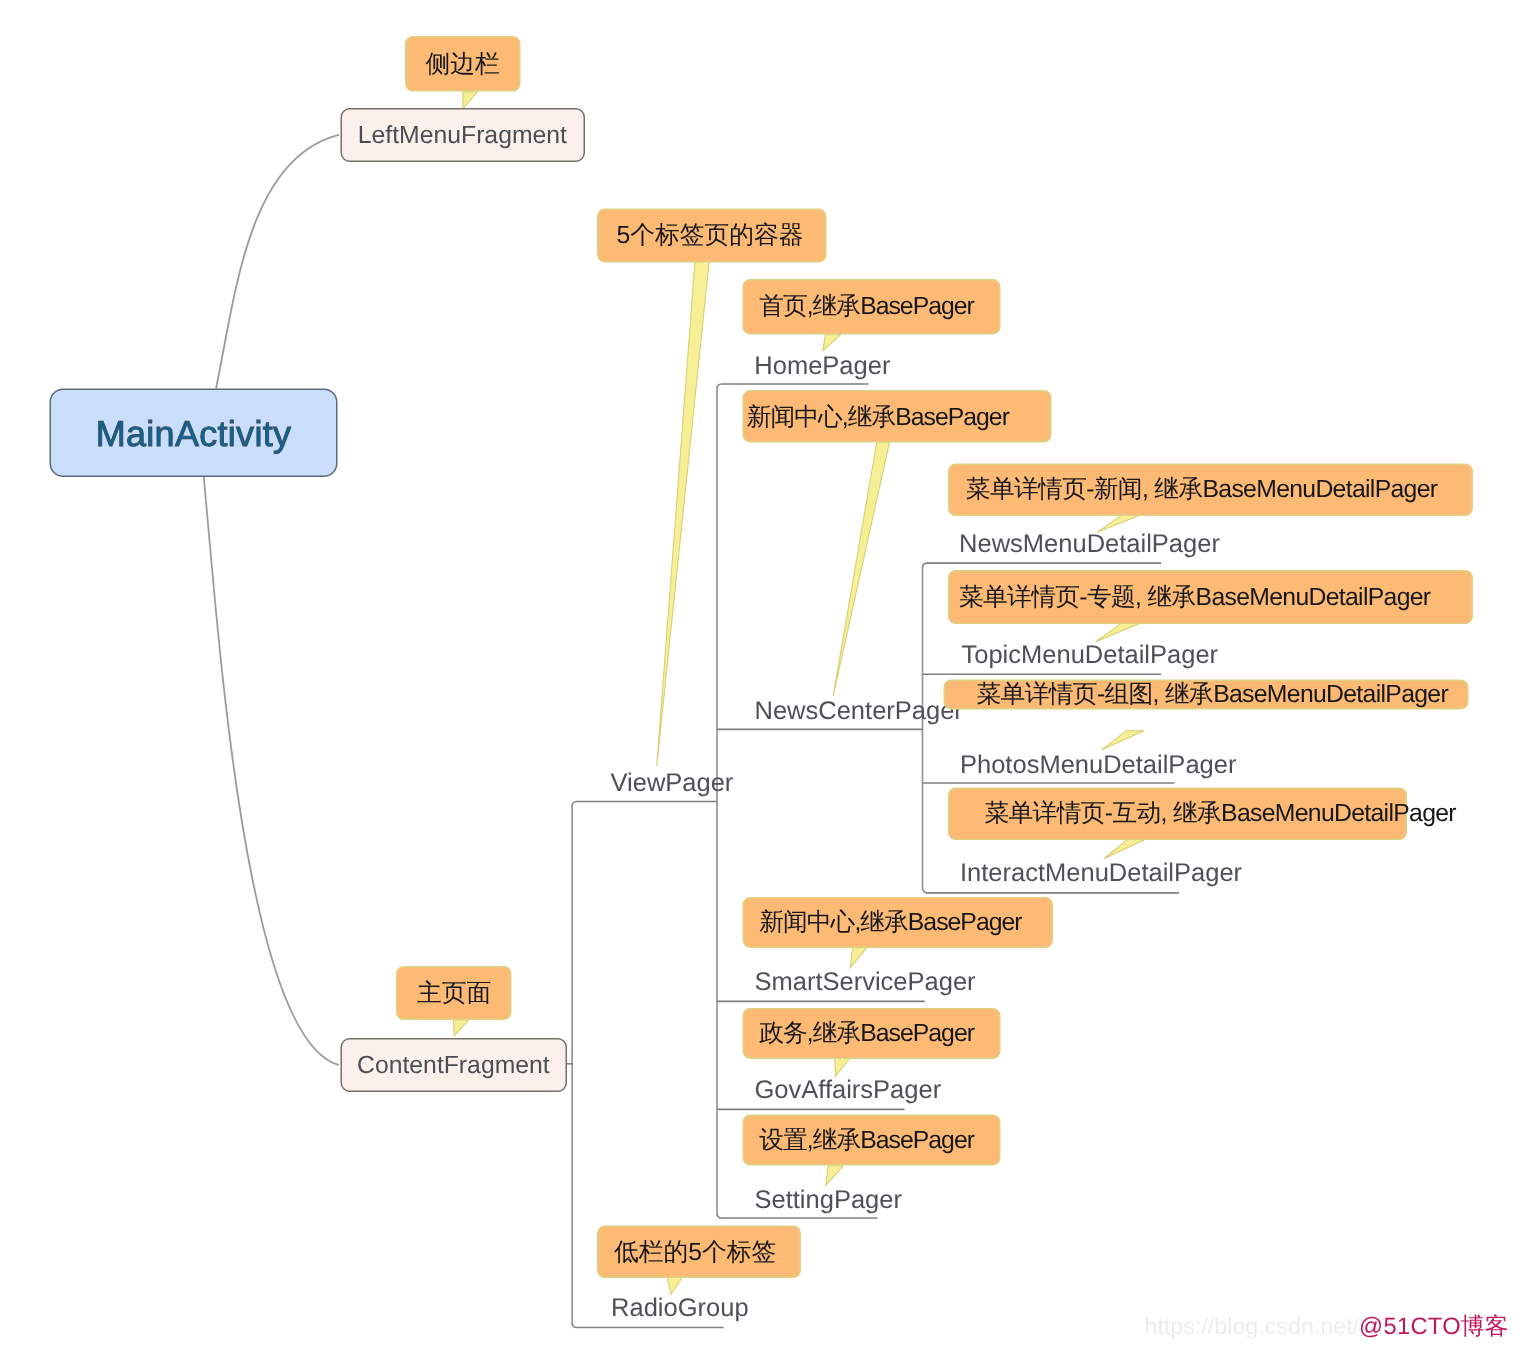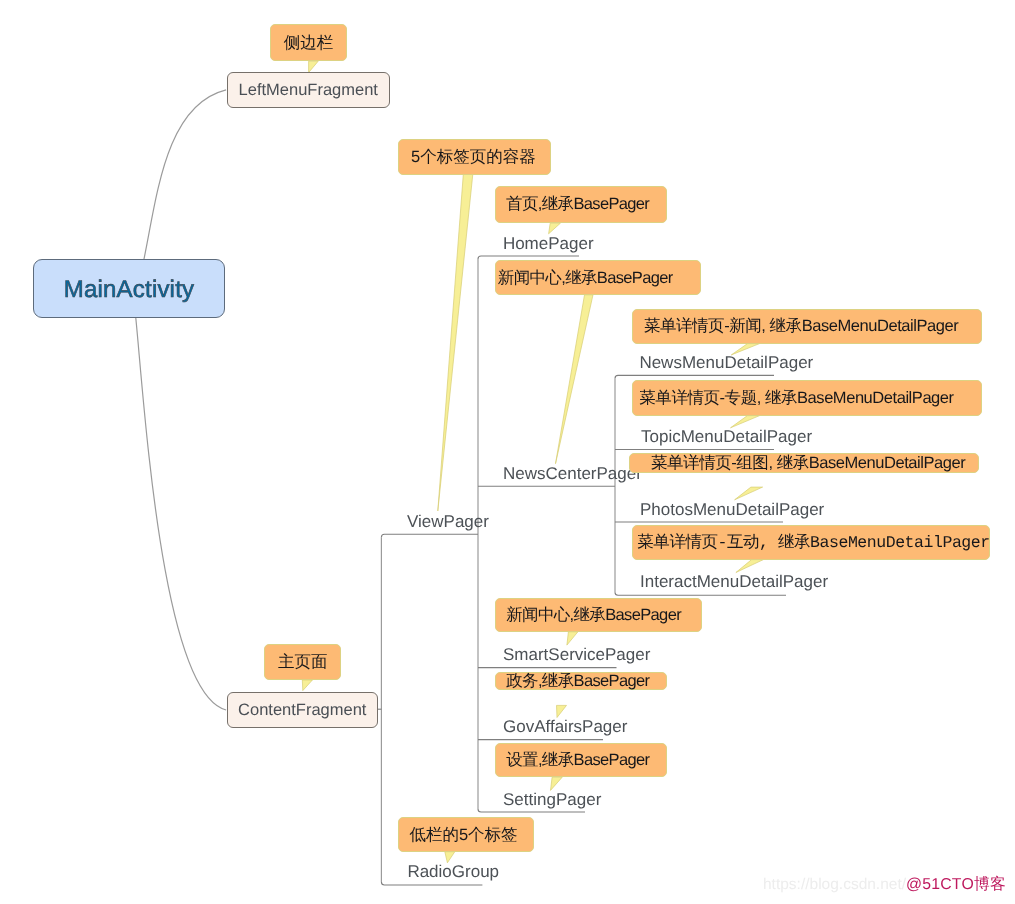--- a/index.html
+++ b/index.html
@@ -124,41 +124,41 @@
   </div>
 
   <div class="callout" style="left:494.8px;top:260.4px;width:206px;height:34.6px;padding-left:2px;">
     <span>新闻中心,继承BasePager</span>
   </div>
 
   <div class="callout" style="left:494.6px;top:598px;width:207px;height:34px;padding-left:10.6px;">
     <span>新闻中心,继承BasePager</span>
   </div>
 
-  <div class="callout" style="left:494.6px;top:671.6px;width:172.4px;height:18px;padding-left:10.6px;">
+  <div class="callout" style="left:494.6px;top:671.6px;width:172.4px;height:34px;padding-left:10.6px;">
     <span>政务,继承BasePager</span>
   </div>
 
   <div class="callout" style="left:494.6px;top:743.4px;width:172.4px;height:34px;padding-left:10.6px;">
     <span>设置,继承BasePager</span>
   </div>
 
   <div class="callout" style="left:632.3px;top:308.5px;width:349.7px;height:35.4px;padding-left:10.6px;letter-spacing:-0.45px;">
     <span>菜单详情页-新闻, 继承BaseMenuDetailPager</span>
   </div>
 
   <div class="callout" style="left:632.3px;top:380.4px;width:349.7px;height:35.4px;padding-left:6px;letter-spacing:-0.45px;">
     <span>菜单详情页-专题, 继承BaseMenuDetailPager</span>
   </div>
 
   <div class="callout" style="left:629px;top:452.9px;width:349.7px;height:20px;padding-left:21px;letter-spacing:-0.45px;">
     <span>菜单详情页-组图, 继承BaseMenuDetailPager</span>
   </div>
 
-  <div class="callout" style="left:632.3px;top:525.1px;width:358px;height:34.8px;padding-left:4px;letter-spacing:-0.45px;font-family:Liberation Mono, monospace;">
+  <div class="callout" style="left:632.3px;top:525.1px;width:306px;height:34.8px;padding-left:23px;letter-spacing:-0.45px;">
     <span>菜单详情页-互动, 继承BaseMenuDetailPager</span>
   </div>
 
   <div class="wm" style="left:763px;top:877px;">
     <span>https://blog.csdn.net/</span><span class="wm2">@51CTO博客</span>
   </div>
 
 </div>
 
 </body></html>

